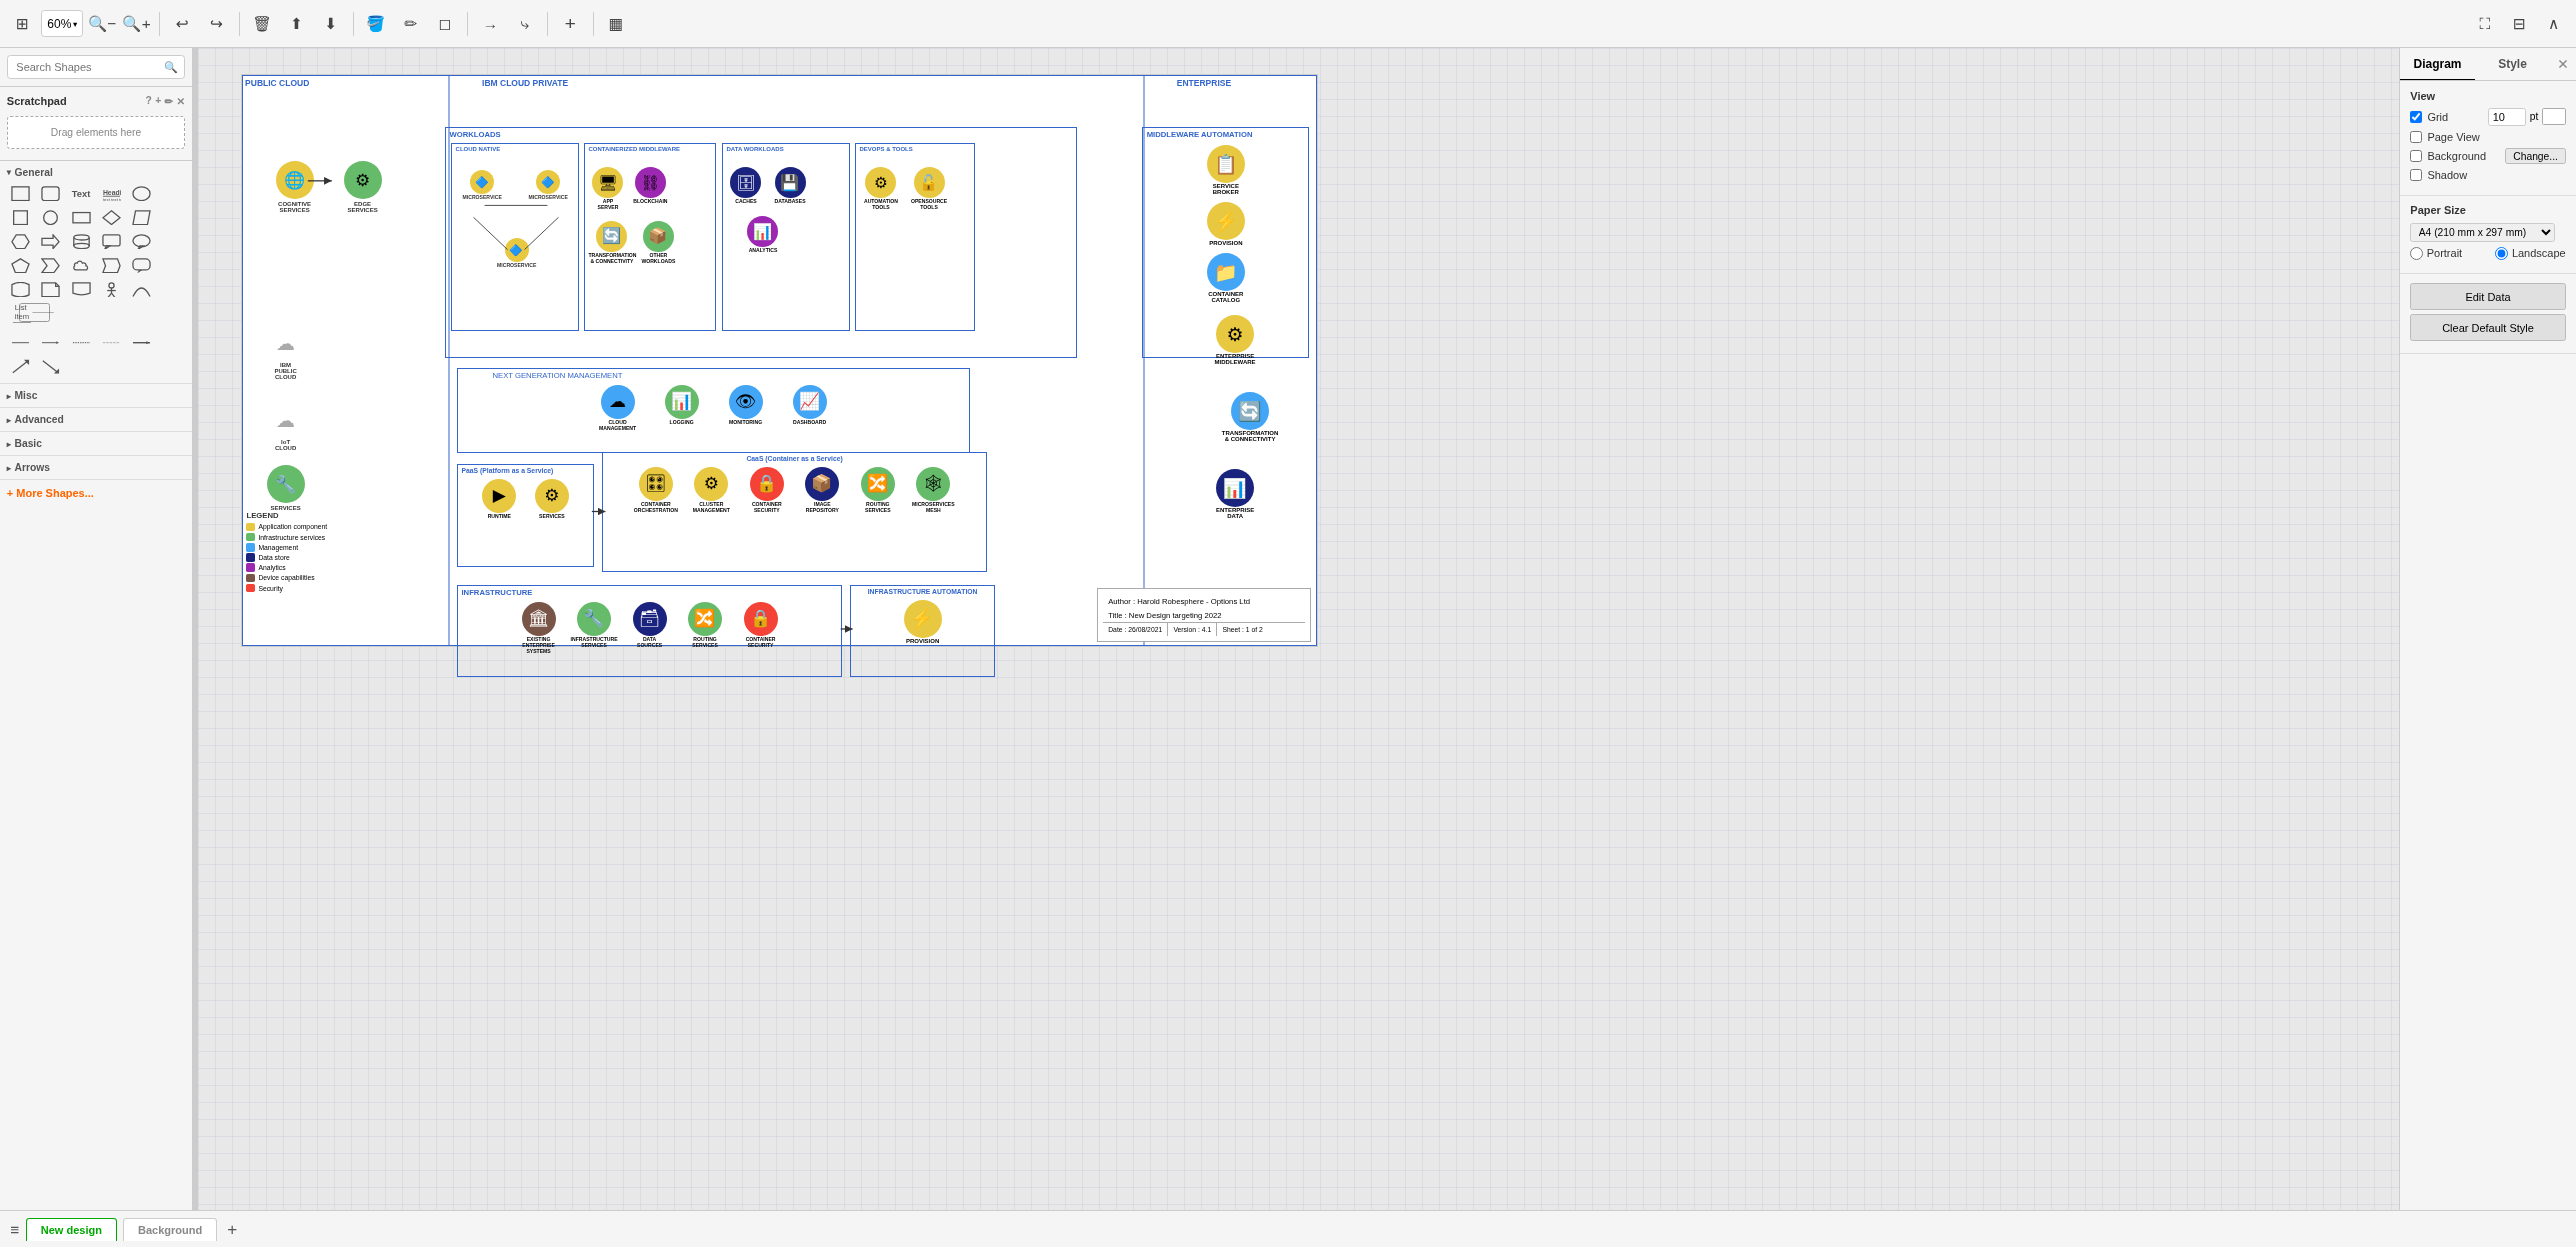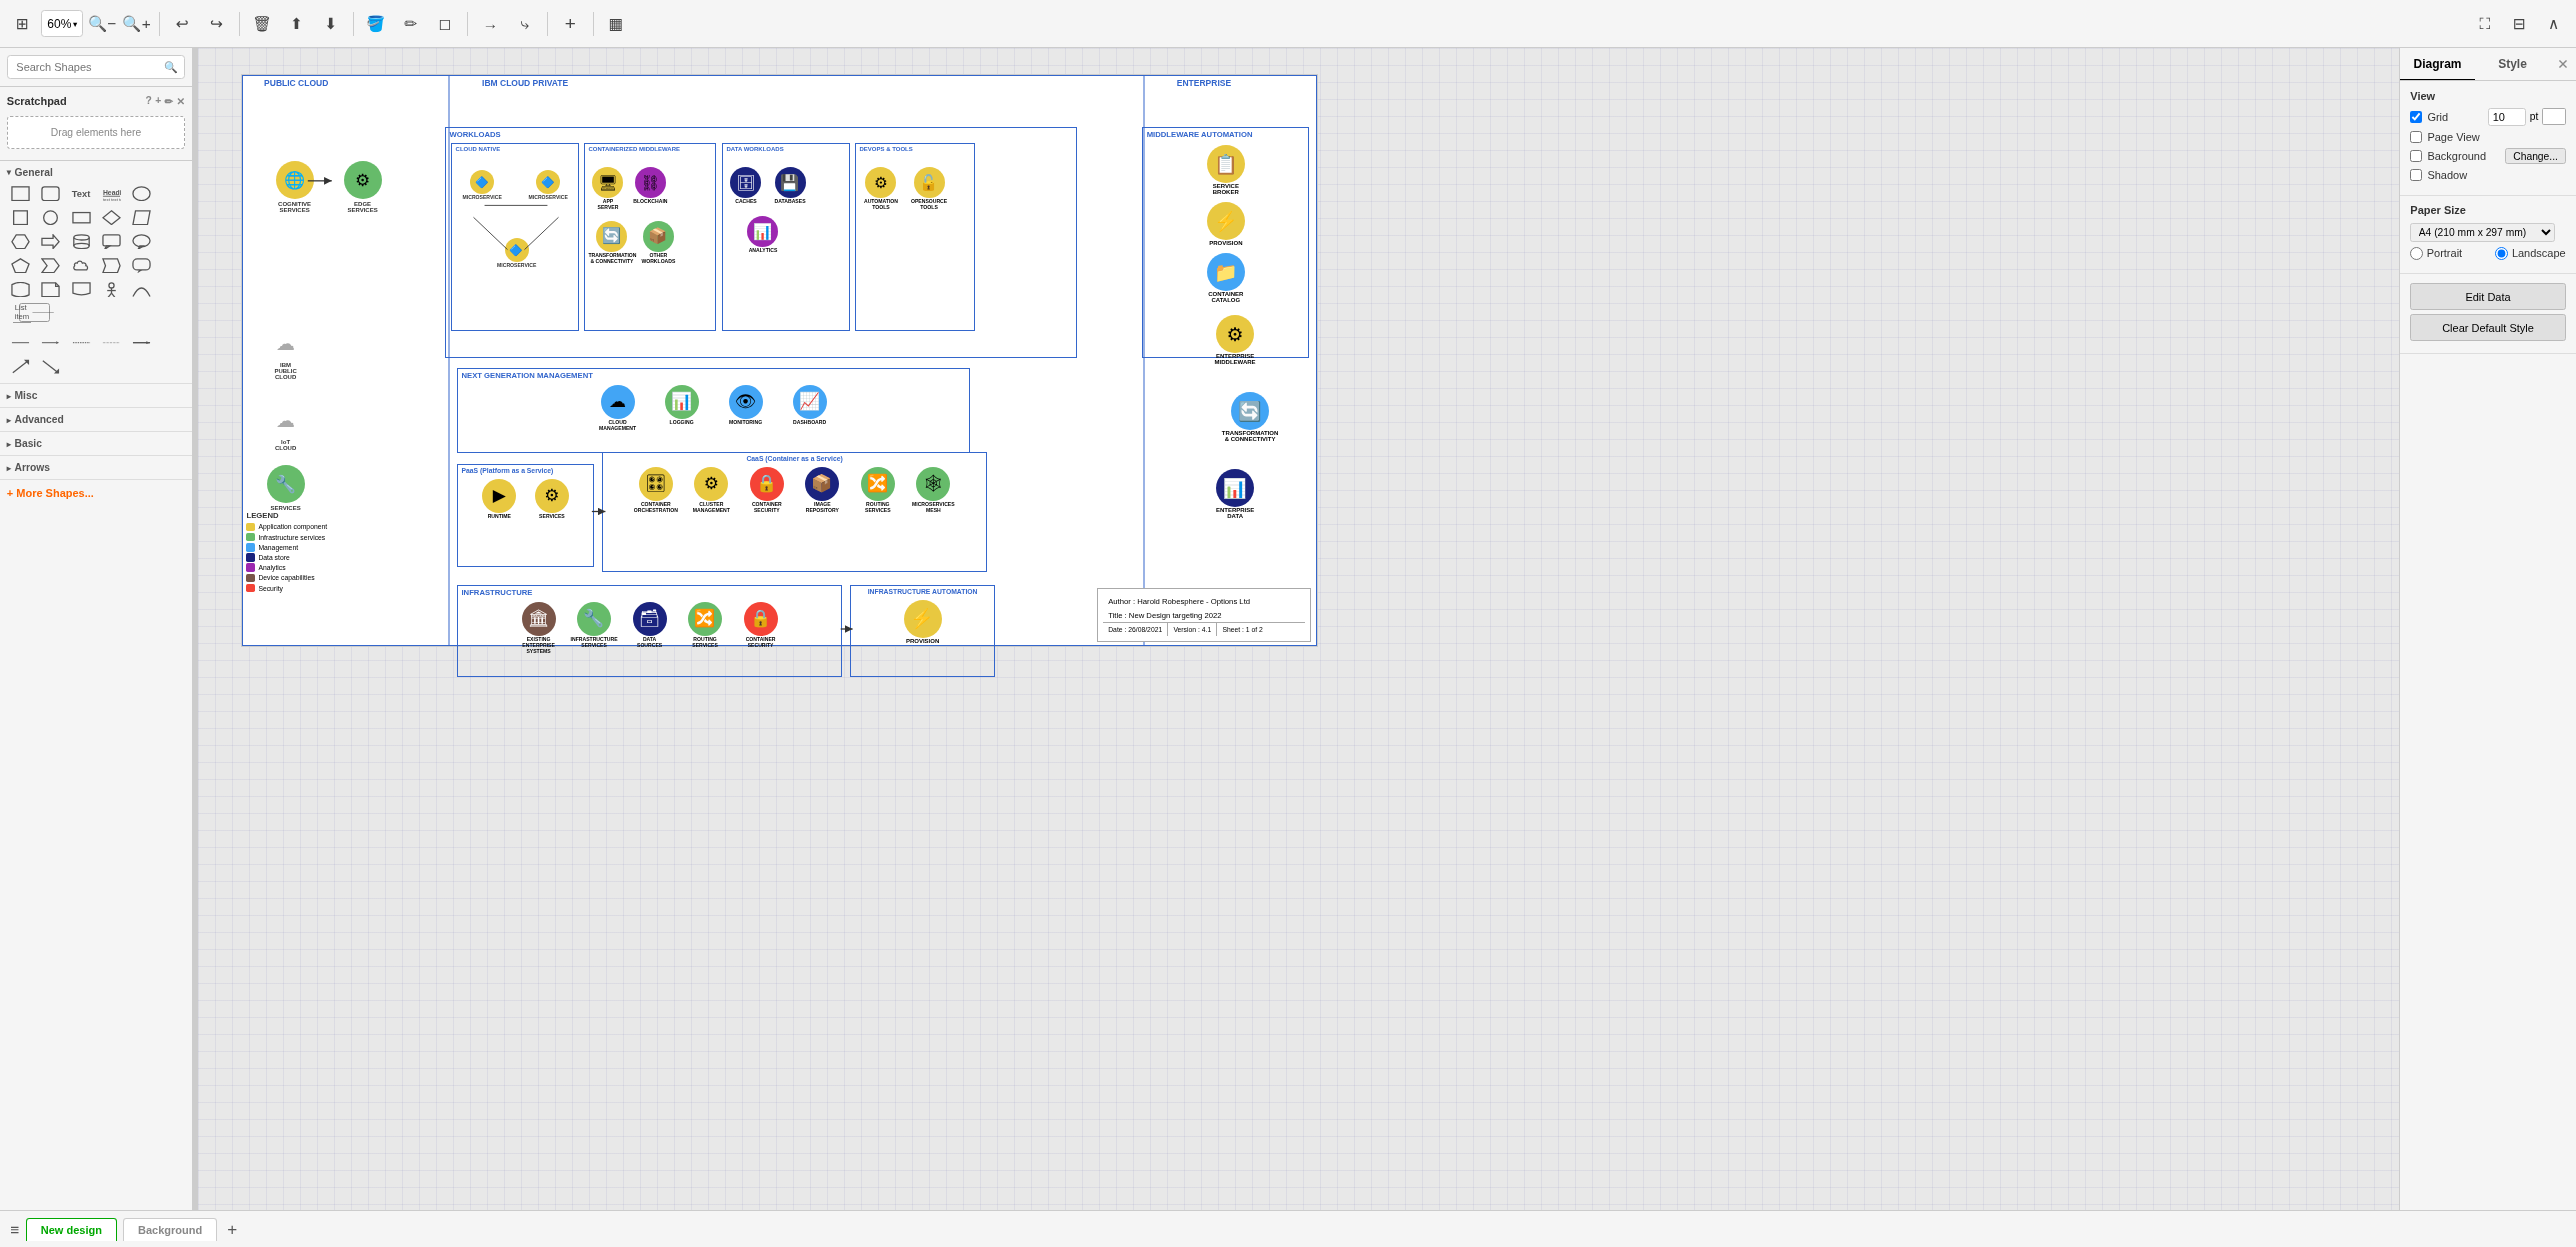--- a/index.html
+++ b/index.html
@@ -475,21 +475,21 @@
     </div>
   </div>
 
   <div id="resize-handle"></div>
 
   <div id="canvas-area">
 
     <div id="diagram">
       <div style="width:100%;height:100%;position:relative;border:1.7px solid #3366cc;background:white;">
 
-        <div style="position:absolute;top:1.7px;left:21px;font-size:8.5px;font-weight:700;color:#3366cc;">PUBLIC CLOUD</div>
+        <div style="position:absolute;top:1.7px;left:2px;font-size:8.5px;font-weight:700;color:#3366cc;">PUBLIC CLOUD</div>
         <div style="position:absolute;top:1.7px;left:239px;font-size:8.5px;font-weight:700;color:#3366cc;">IBM CLOUD PRIVATE</div>
         <div style="position:absolute;top:1.7px;right:85px;font-size:8.5px;font-weight:700;color:#3366cc;">ENTERPRISE</div>
 
         <div style="position:absolute;top:0;left:205px;width:1.7px;height:100%;background:#3366cc;opacity:0.5;"></div>
         <div style="position:absolute;top:0;right:171px;width:1.7px;height:100%;background:#3366cc;opacity:0.5;"></div>
 
         <div style="position:absolute;left:26px;top:85px;display:flex;flex-direction:column;align-items:center;">
           <div style="width:38px;height:38px;border-radius:50%;background:#e8c840;display:flex;align-items:center;justify-content:center;font-size:17px;">🌐</div>
           <div style="font-size:6px;font-weight:700;text-align:center;margin-top:1.7px;color:#333;width:51px;">COGNITIVE<br>SERVICES</div>
         </div>
@@ -616,21 +616,21 @@
               <div style="font-size:6px;font-weight:700;text-align:center;width:51px;">PROVISION</div>
             </div>
             <div style="display:flex;flex-direction:column;align-items:center;">
               <div style="width:38px;height:38px;border-radius:50%;background:#42a5f5;display:flex;align-items:center;justify-content:center;font-size:19px;">📁</div>
               <div style="font-size:6px;font-weight:700;text-align:center;width:51px;">CONTAINER<br>CATALOG</div>
             </div>
           </div>
         </div>
 
         <div style="position:absolute;left:214px;top:292px;width:513px;height:85px;border:1.7px solid #3366cc;">
-          <div style="font-size:7.7px;font-weight:700;color:#3366cc;padding:1.7px 3.4px;">NEXT GENERATION MANAGEMENT</div>
+          <div style="font-size:7.7px;font-weight:400;color:#3366cc;padding:1.7px 3.4px;margin-left:31px;">NEXT GENERATION MANAGEMENT</div>
           <div style="display:flex;gap:17px;padding:3.4px 17px;justify-content:center;">
             <div style="display:flex;flex-direction:column;align-items:center;">
               <div style="width:34px;height:34px;border-radius:50%;background:#42a5f5;display:flex;align-items:center;justify-content:center;font-size:17px;">☁</div>
               <div style="font-size:5.1px;font-weight:700;text-align:center;width:47px;">CLOUD<br>MANAGEMENT</div>
             </div>
             <div style="display:flex;flex-direction:column;align-items:center;">
               <div style="width:34px;height:34px;border-radius:50%;background:#66bb6a;display:flex;align-items:center;justify-content:center;font-size:17px;">📊</div>
               <div style="font-size:5.1px;font-weight:700;text-align:center;width:47px;">LOGGING</div>
             </div>
             <div style="display:flex;flex-direction:column;align-items:center;">

